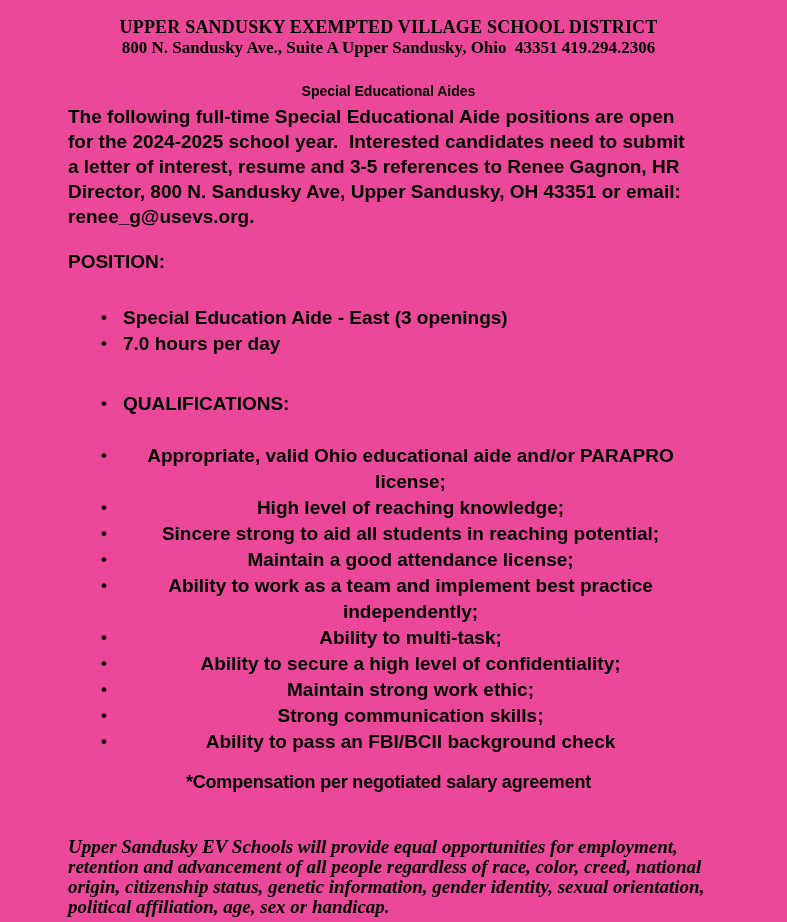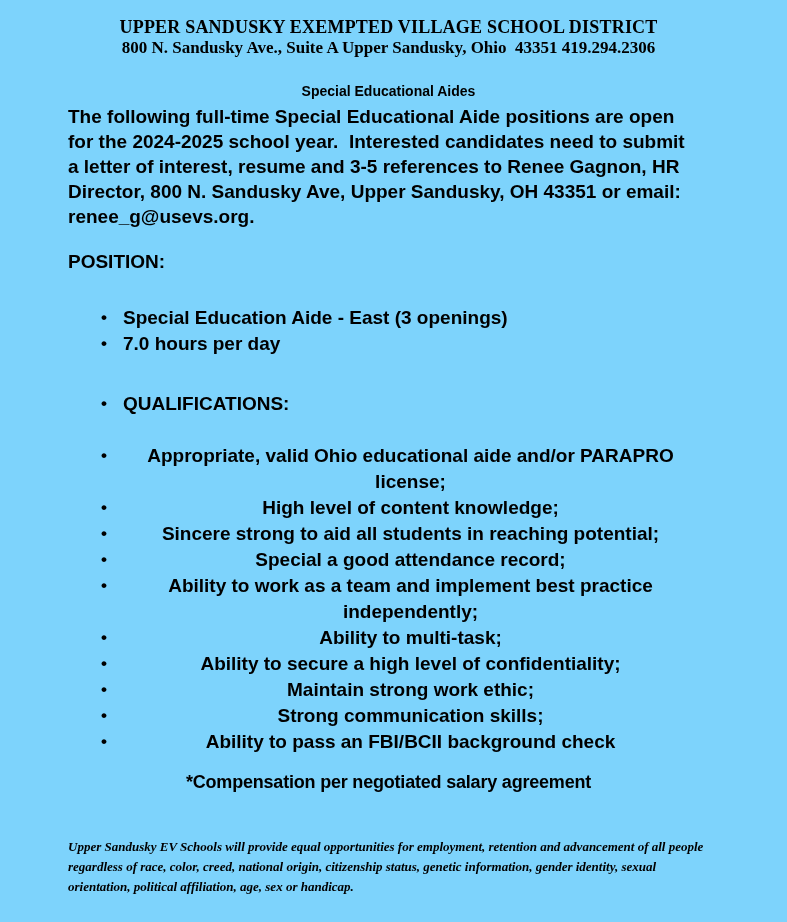--- a/index.html
+++ b/index.html
@@ -8,21 +8,21 @@
     width: 787px;
     height: 922px;
     overflow: hidden;
     color: #000000;
     font-family: "Liberation Sans", sans-serif;
   }
   .page {
     width: 787px;
     height: 922px;
     padding: 16px 78px 0 68px;
-    background: #7dd3fc;
+    background: #ec4899;
   }
 
   
   .letterhead { text-align: center; }
   .letterhead .lh1 {
     font-family: "Liberation Serif", serif;
     font-weight: bold;
     font-size: 18px;
     line-height: 22px;
     letter-spacing: 0.2px;
@@ -93,21 +93,21 @@
     letter-spacing: -0.2px;
   }
 
   
   .eeo {
     margin-top: 44px;
     max-width: 645px;
     font-family: "Liberation Serif", serif;
     font-style: italic;
     font-weight: bold;
-    font-size: 13px;
+    font-size: 19px;
     line-height: 20px;
   }
 </style>
 </head>
 <body>
 
 <div class="page">
 
   <header class="letterhead">
     <div class="lh1">UPPER SANDUSKY EXEMPTED VILLAGE SCHOOL DISTRICT</div>
@@ -124,23 +124,23 @@
     <li>Special Education Aide - East (3 openings)</li>
     <li>7.0 hours per day</li>
   </ul>
 
   <ul class="bullets quals-label-list">
     <li>QUALIFICATIONS:</li>
   </ul>
 
   <ul class="bullets quals-list">
     <li>Appropriate, valid Ohio educational aide and/or PARAPRO license;</li>
-    <li>High level of content knowledge;</li>
+    <li>High level of reaching knowledge;</li>
     <li>Sincere strong to aid all students in reaching potential;</li>
-    <li>Special a good attendance record;</li>
+    <li>Maintain a good attendance license;</li>
     <li>Ability to work as a team and implement best practice independently;</li>
     <li>Ability to multi-task;</li>
     <li>Ability to secure a high level of confidentiality;</li>
     <li>Maintain strong work ethic;</li>
     <li>Strong communication skills;</li>
     <li>Ability to pass an FBI/BCII background check</li>
   </ul>
 
   <p class="comp-note">*Compensation per negotiated salary agreement</p>
 

